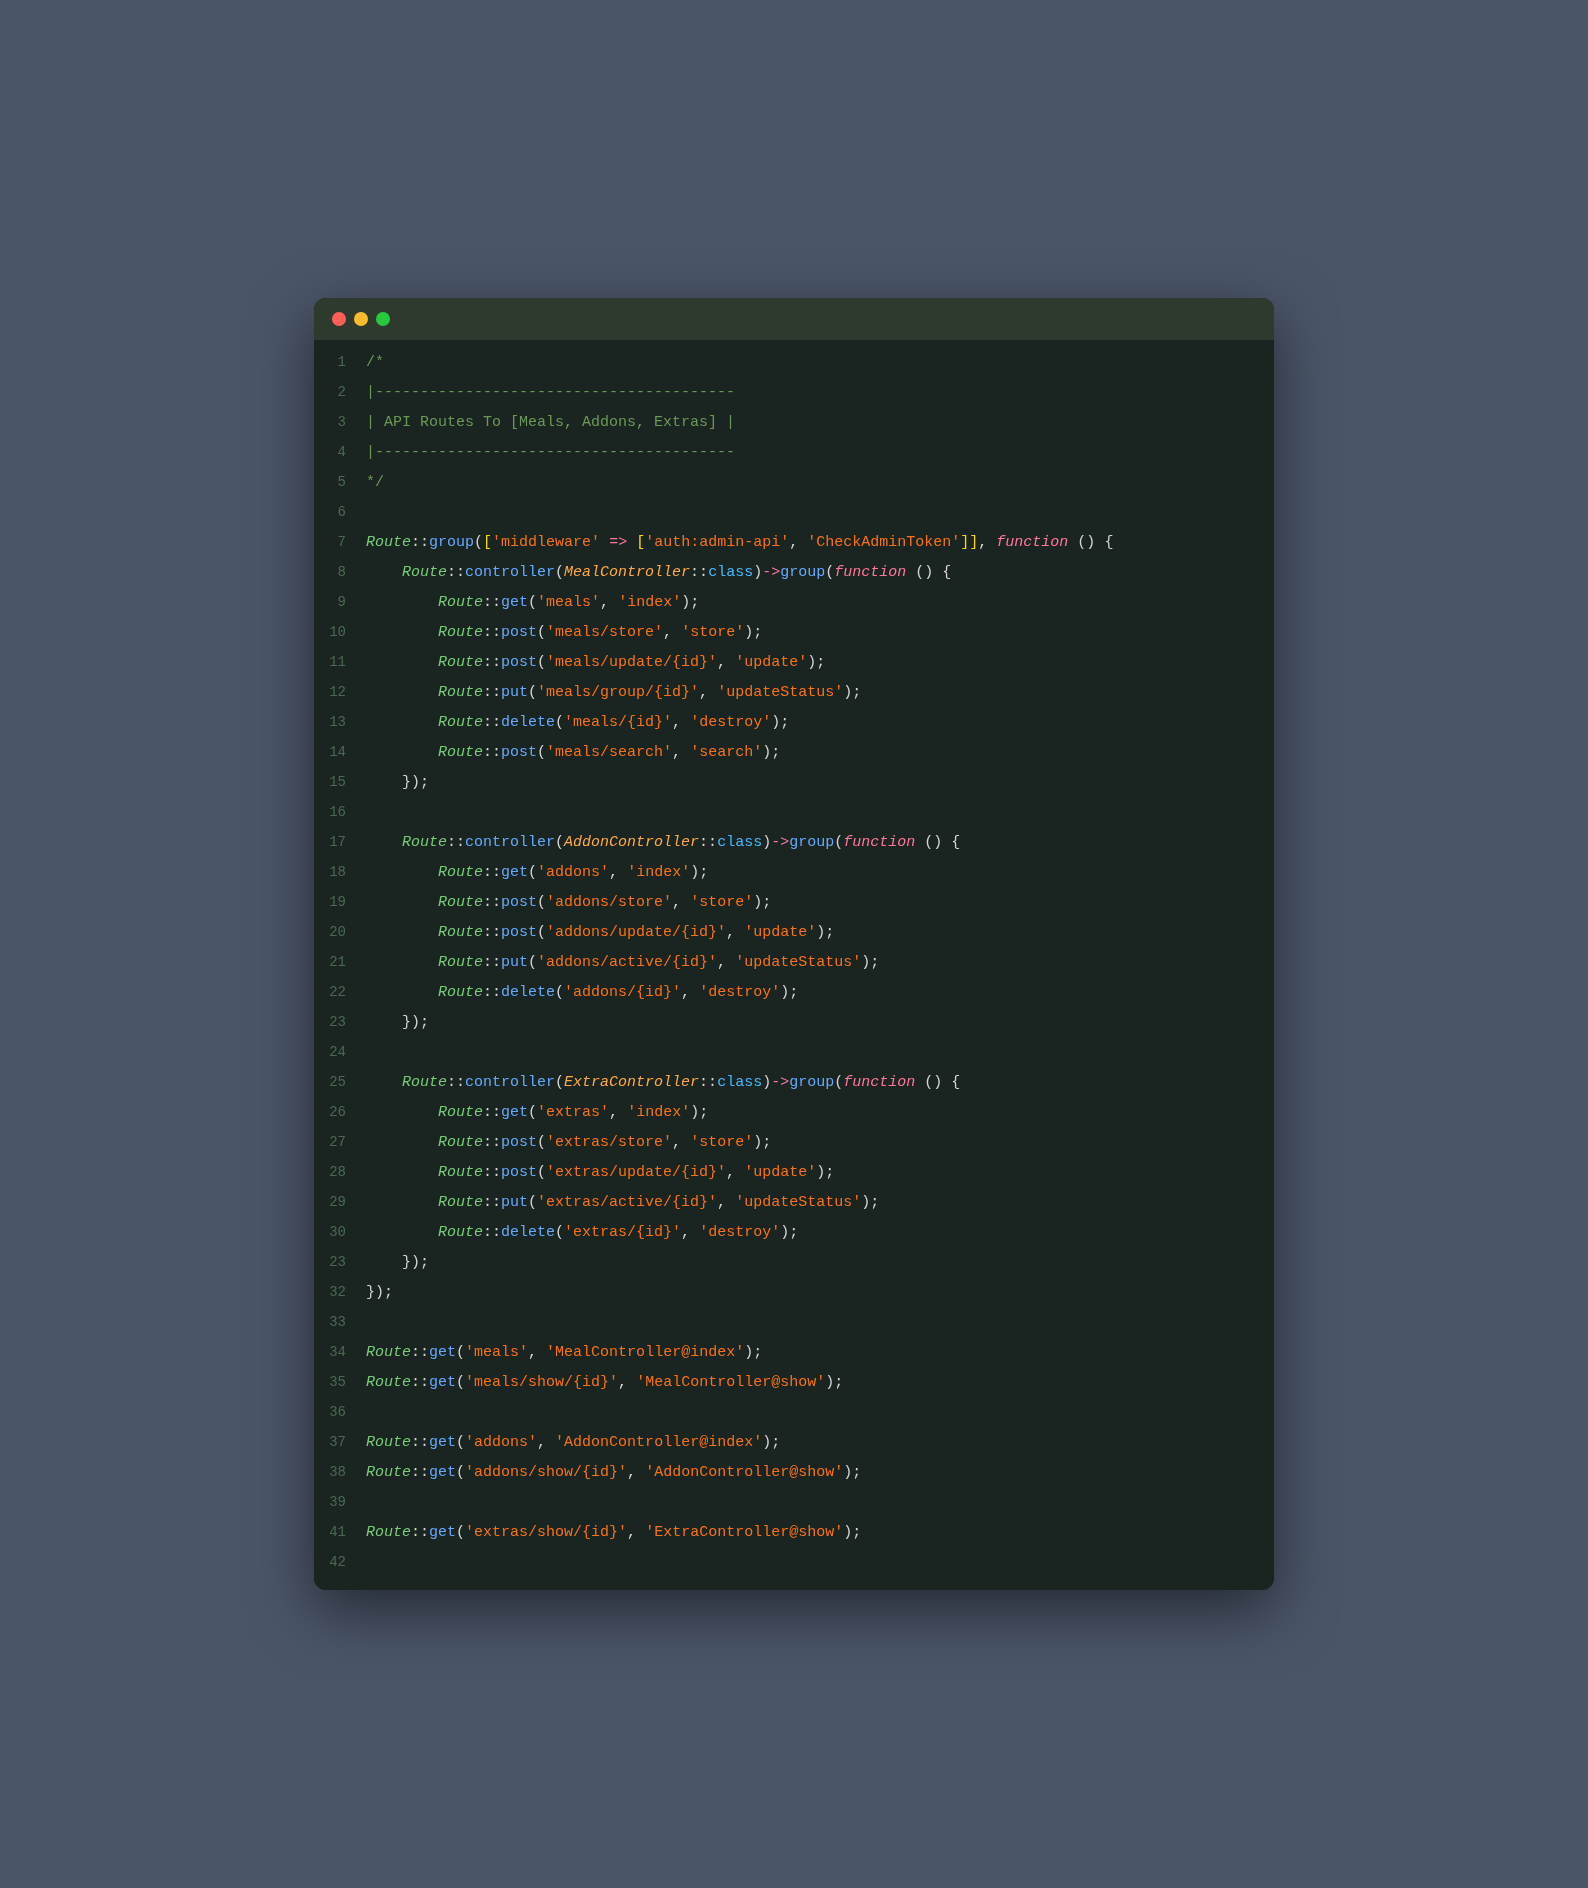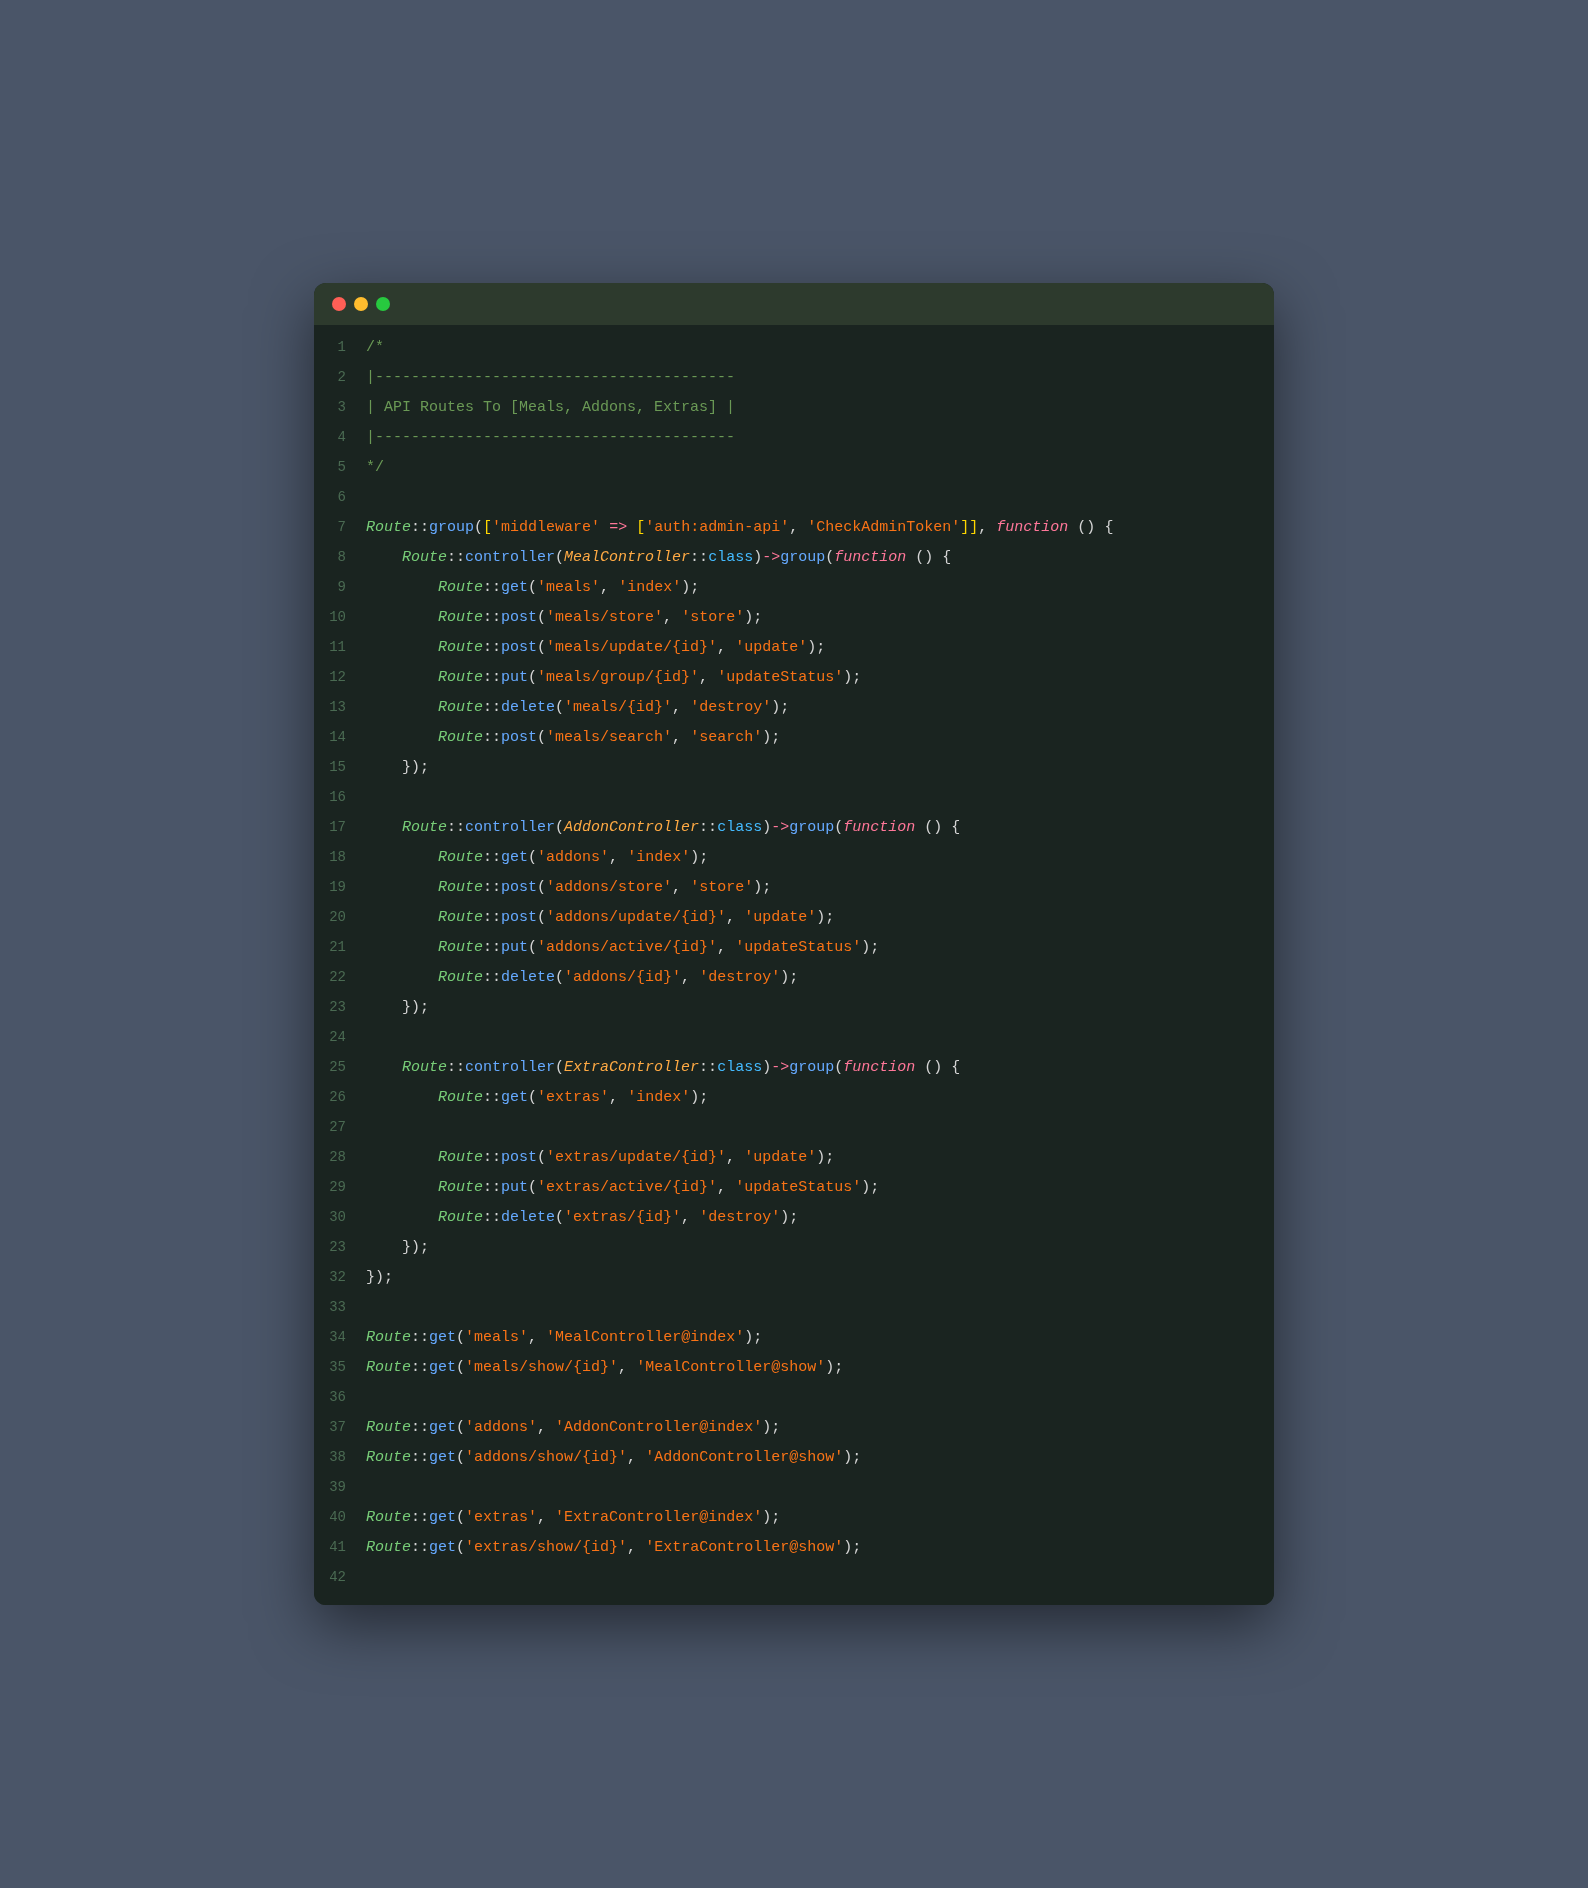--- a/index.html
+++ b/index.html
@@ -213,20 +213,21 @@
       <span class="line-content">    <span class="c-route">Route</span><span class="c-double-colon">::</span><span class="c-method">controller</span><span class="c-paren">(</span><span class="c-controller">ExtraController</span><span class="c-double-colon">::</span><span class="c-class">class</span><span class="c-paren">)</span><span class="c-arrow">-&gt;</span><span class="c-method">group</span><span class="c-paren">(</span><span class="c-function">function</span> <span class="c-paren">()</span> <span class="c-brace">{</span></span>
     </div>
 
     <div class="code-line">
       <span class="line-num">26</span>
       <span class="line-content">        <span class="c-route">Route</span><span class="c-double-colon">::</span><span class="c-method">get</span><span class="c-paren">(</span><span class="c-string">'extras'</span><span class="c-comma">,</span> <span class="c-string">'index'</span><span class="c-paren">)</span><span class="c-semicolon">;</span></span>
     </div>
 
     <div class="code-line">
       <span class="line-num">27</span>
+      <span class="line-content">        <span class="c-route">Route</span><span class="c-double-colon">::</span><span class="c-method">post</span><span class="c-paren">(</span><span class="c-string">'extras/store'</span><span class="c-comma">,</span> <span class="c-string">'store'</span><span class="c-paren">)</span><span class="c-semicolon">;</span></span>
     </div>
 
     <div class="code-line">
       <span class="line-num">28</span>
       <span class="line-content">        <span class="c-route">Route</span><span class="c-double-colon">::</span><span class="c-method">post</span><span class="c-paren">(</span><span class="c-string">'extras/update/{id}'</span><span class="c-comma">,</span> <span class="c-string">'update'</span><span class="c-paren">)</span><span class="c-semicolon">;</span></span>
     </div>
 
     <div class="code-line">
       <span class="line-num">29</span>
       <span class="line-content">        <span class="c-route">Route</span><span class="c-double-colon">::</span><span class="c-method">put</span><span class="c-paren">(</span><span class="c-string">'extras/active/{id}'</span><span class="c-comma">,</span> <span class="c-string">'updateStatus'</span><span class="c-paren">)</span><span class="c-semicolon">;</span></span>
@@ -275,24 +276,20 @@
     <div class="code-line">
       <span class="line-num">38</span>
       <span class="line-content"><span class="c-route">Route</span><span class="c-double-colon">::</span><span class="c-method">get</span><span class="c-paren">(</span><span class="c-string">'addons/show/{id}'</span><span class="c-comma">,</span> <span class="c-string">'AddonController@show'</span><span class="c-paren">)</span><span class="c-semicolon">;</span></span>
     </div>
 
     <div class="code-line">
       <span class="line-num">39</span>
       <span class="line-content"> </span>
     </div>
 
-    <div class="code-line">
-      <span class="line-num">40</span>
-      <span class="line-content"><span class="c-route">Route</span><span class="c-double-colon">::</span><span class="c-method">get</span><span class="c-paren">(</span><span class="c-string">'extras'</span><span class="c-comma">,</span> <span class="c-string">'ExtraController@index'</span><span class="c-paren">)</span><span class="c-semicolon">;</span></span>
-    </div>
 
     <div class="code-line">
       <span class="line-num">41</span>
       <span class="line-content"><span class="c-route">Route</span><span class="c-double-colon">::</span><span class="c-method">get</span><span class="c-paren">(</span><span class="c-string">'extras/show/{id}'</span><span class="c-comma">,</span> <span class="c-string">'ExtraController@show'</span><span class="c-paren">)</span><span class="c-semicolon">;</span></span>
     </div>
 
     <div class="code-line">
       <span class="line-num">42</span>
       <span class="line-content"> </span>
     </div>

